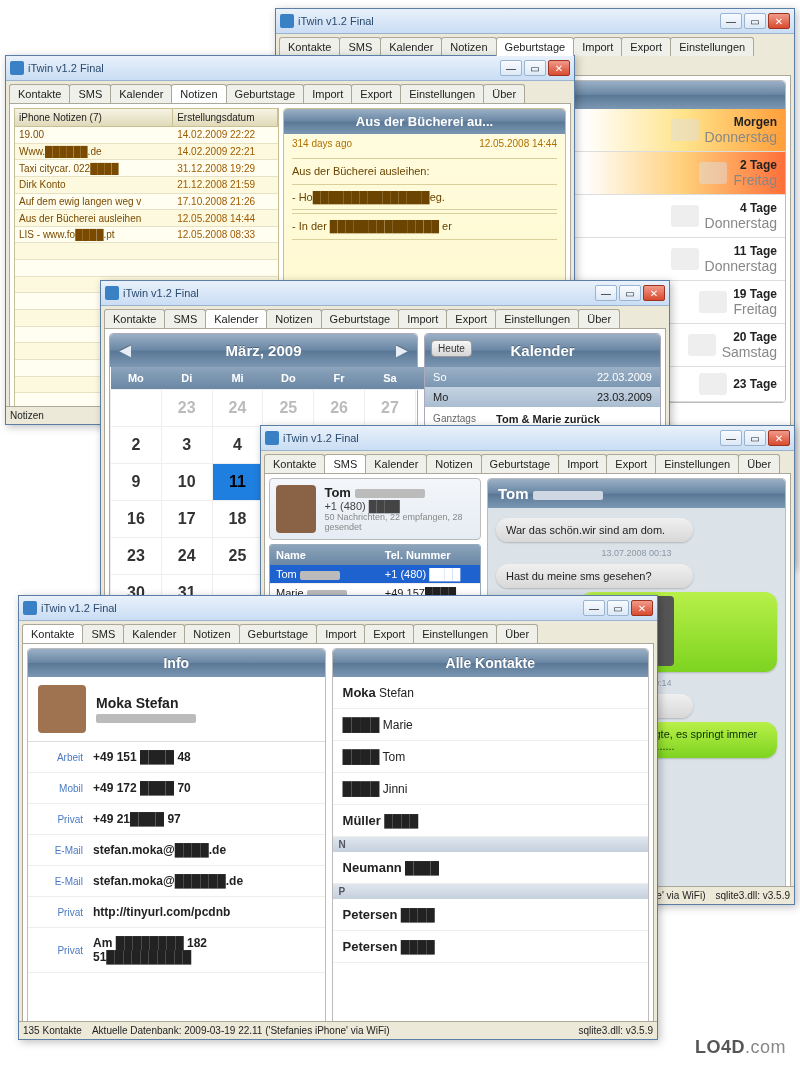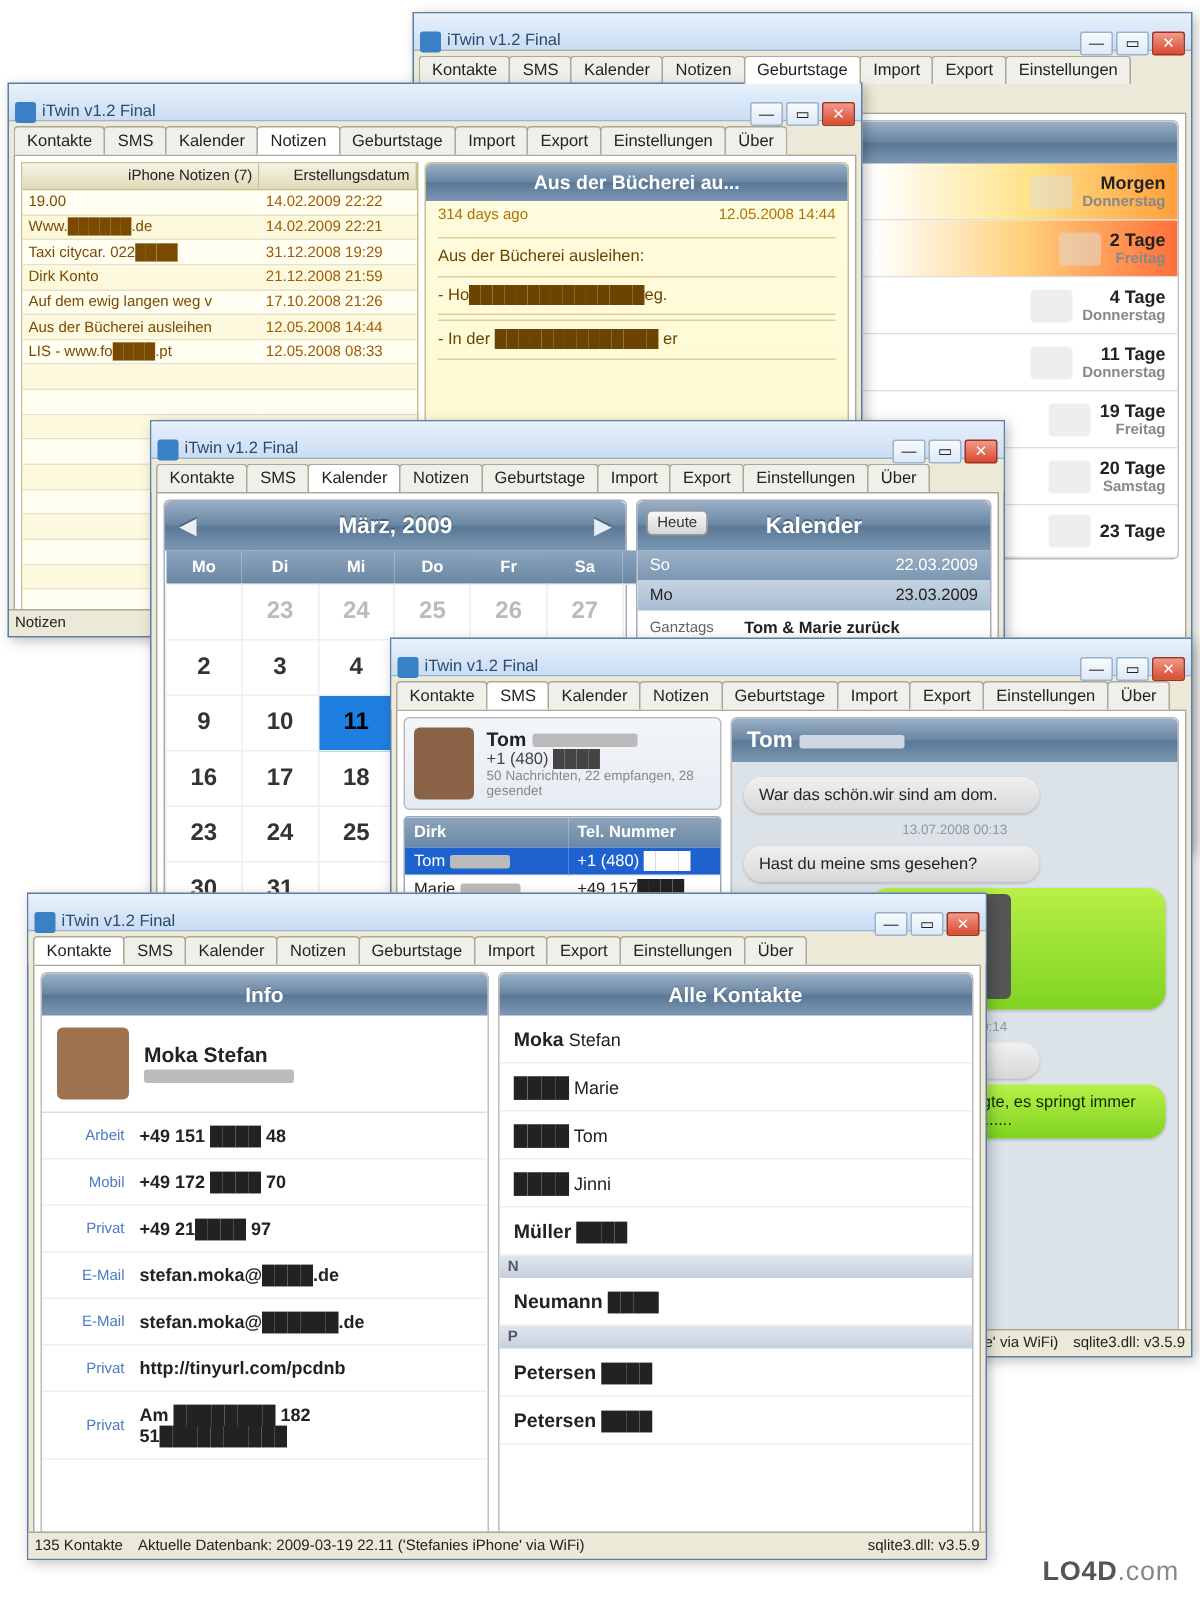--- a/index.html
+++ b/index.html
@@ -18,20 +18,21 @@
     position: absolute;
     background: #ece9d8;
     border: 1px solid #5a7ea5;
     box-shadow: 2px 2px 8px rgba(0,0,0,.25);
   }
   .titlebar {
     height: 17px;
     background: linear-gradient(#e9f1fb,#c9ddf4);
     border-bottom: 1px solid #9ab3ce;
     display: flex;
+    align-items: center;
     padding: 12px 4px;
     font-size: 11px;
   }
   .titlebar .icon {
     width: 14px; height: 14px; background:#3a80c4; border-radius:2px; margin-right:4px;
   }
   .titlebar .title { flex:1; color:#2a4a6e; }
   .winbtns { display:flex; gap:2px; }
   .winbtn {
     width:22px; height:16px; border:1px solid #9ab3ce; border-radius:2px;
@@ -60,28 +61,28 @@
   .gh .heute { position:absolute; left:6px; top:6px; background:linear-gradient(#f7f7f7,#d6d6d6); color:#333; border:1px solid #999; border-radius:4px; padding:2px 6px; font-size:10px; font-weight:normal; text-shadow:none;}
   .biglist { border:1px solid #bbb; border-radius:4px; overflow:hidden; }
   .brow { display:flex; align-items:center; padding:6px 8px; border-bottom:1px solid #ddd; background:#fff; }
   .brow .l { flex:1; }
   .brow .name { font-weight:bold; font-size:12.5px; }
   .brow .sub { color:#888; font-size:10px; }
   .brow .sub .d { color:#aaa; font-size:9px; }
   .brow .zg { width:28px; height:22px; background:#ddd; border-radius:3px; margin:0 6px; opacity:.5; }
   .brow .r { text-align:right; }
   .brow .days { font-weight:bold; font-size:12px; }
-  .brow .dow { color:#888; font-size:10px;font-weight:bold; }
+  .brow .dow { color:#888; font-size:14px; }
   .brow.hl1 { background:linear-gradient(90deg,#fff 60%,#ffe38a,#ff9f3a); }
   .brow.hl2 { background:linear-gradient(90deg,#fff 60%,#ffcf7a,#ff6f3a); }
 
   
   .notepanel { display:flex; gap:4px; height:100%; }
   .notelist { width:48%; border:1px solid #c8c090; background:#fff; }
-  .notelist th { background:linear-gradient(#f6f3e4,#e0daba); font-size:10px; font-weight:normal; text-align:right; padding:3px 4px; border-right:1px solid #c8c090; border-bottom:1px solid #c8c090;}
+  .notelist th { background:linear-gradient(#f6f3e4,#e0daba); font-size:10px; font-weight:normal; text-align:left; padding:3px 4px; border-right:1px solid #c8c090; border-bottom:1px solid #c8c090;}
   .notelist td { padding:2px 4px; border-bottom:1px solid #e8e2c4; font-size:10px; background:#fffef0; color:#7a4a00;}
   .notelist td.d { color:#a05a00; }
   .notelist tr:nth-child(2n) td { background:#fdf9df; }
   .noteview { flex:1; background:linear-gradient(#fffce0,#fff8c8); border:1px solid #c8c090; border-radius:4px; position:relative;}
   .noteview .nh{ background:linear-gradient(#9bb0c6,#6a87a4 48%,#5a7896 52%,#7b97b3); font-size:13px; color:#fff; text-align:center; font-weight:bold; padding:5px; border-radius:4px 4px 0 0;}
   .noteview .meta{ display:flex; justify-content:space-between; padding:4px 8px; font-size:10px; color:#b07000;}
   .noteview .body{ padding:2px 8px; font-size:11px; color:#6a4400; line-height:1.7;}
   .noteview .body hr{ border:none; border-top:1px solid #d8cf9a; margin:3px 0;}
 
   
@@ -562,21 +563,21 @@
           <div class="avatar"></div>
           <div>
             <div class="nm"><span>Tom</span> <span class="blur" style="width:70px"></span></div>
             <div class="ph">+1 (480) ████</div>
             <div class="stat">50 Nachrichten, 22 empfangen, 28 gesendet</div>
           </div>
         </div>
         <table class="ctable" cellspacing="0" width="100%">
           <thead>
               <tr>
-            <th>Dirk</th>
+            <th>Name</th>
             <th>Tel. Nummer</th>
           </tr>
             </thead>
           <tbody id="sms-rows">
               <tr class="sel">
                 <td>Tom <span class="blur" style="width:40px"></span></td>
                 <td>+1 (480) ████</td>
               </tr>
               <tr>
                 <td>Marie <span class="blur" style="width:40px"></span></td>

